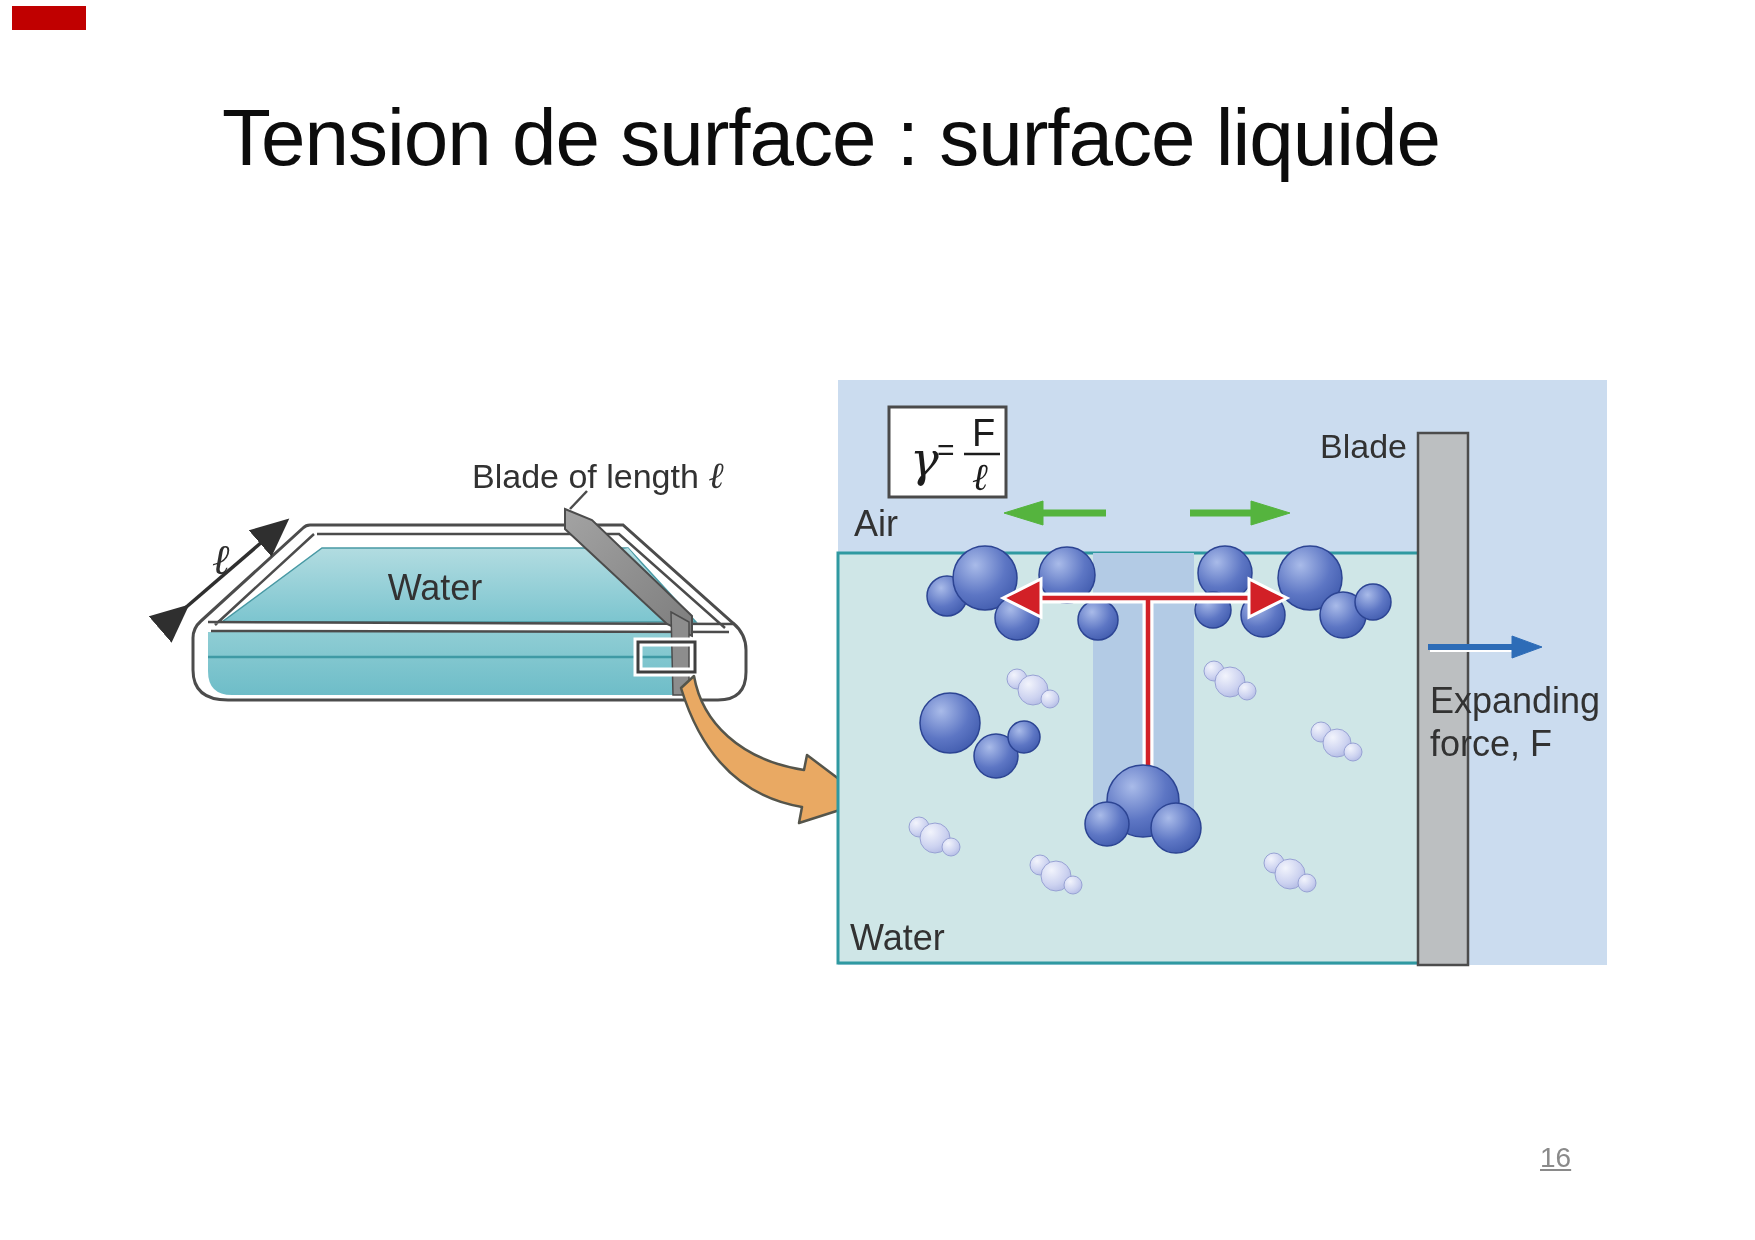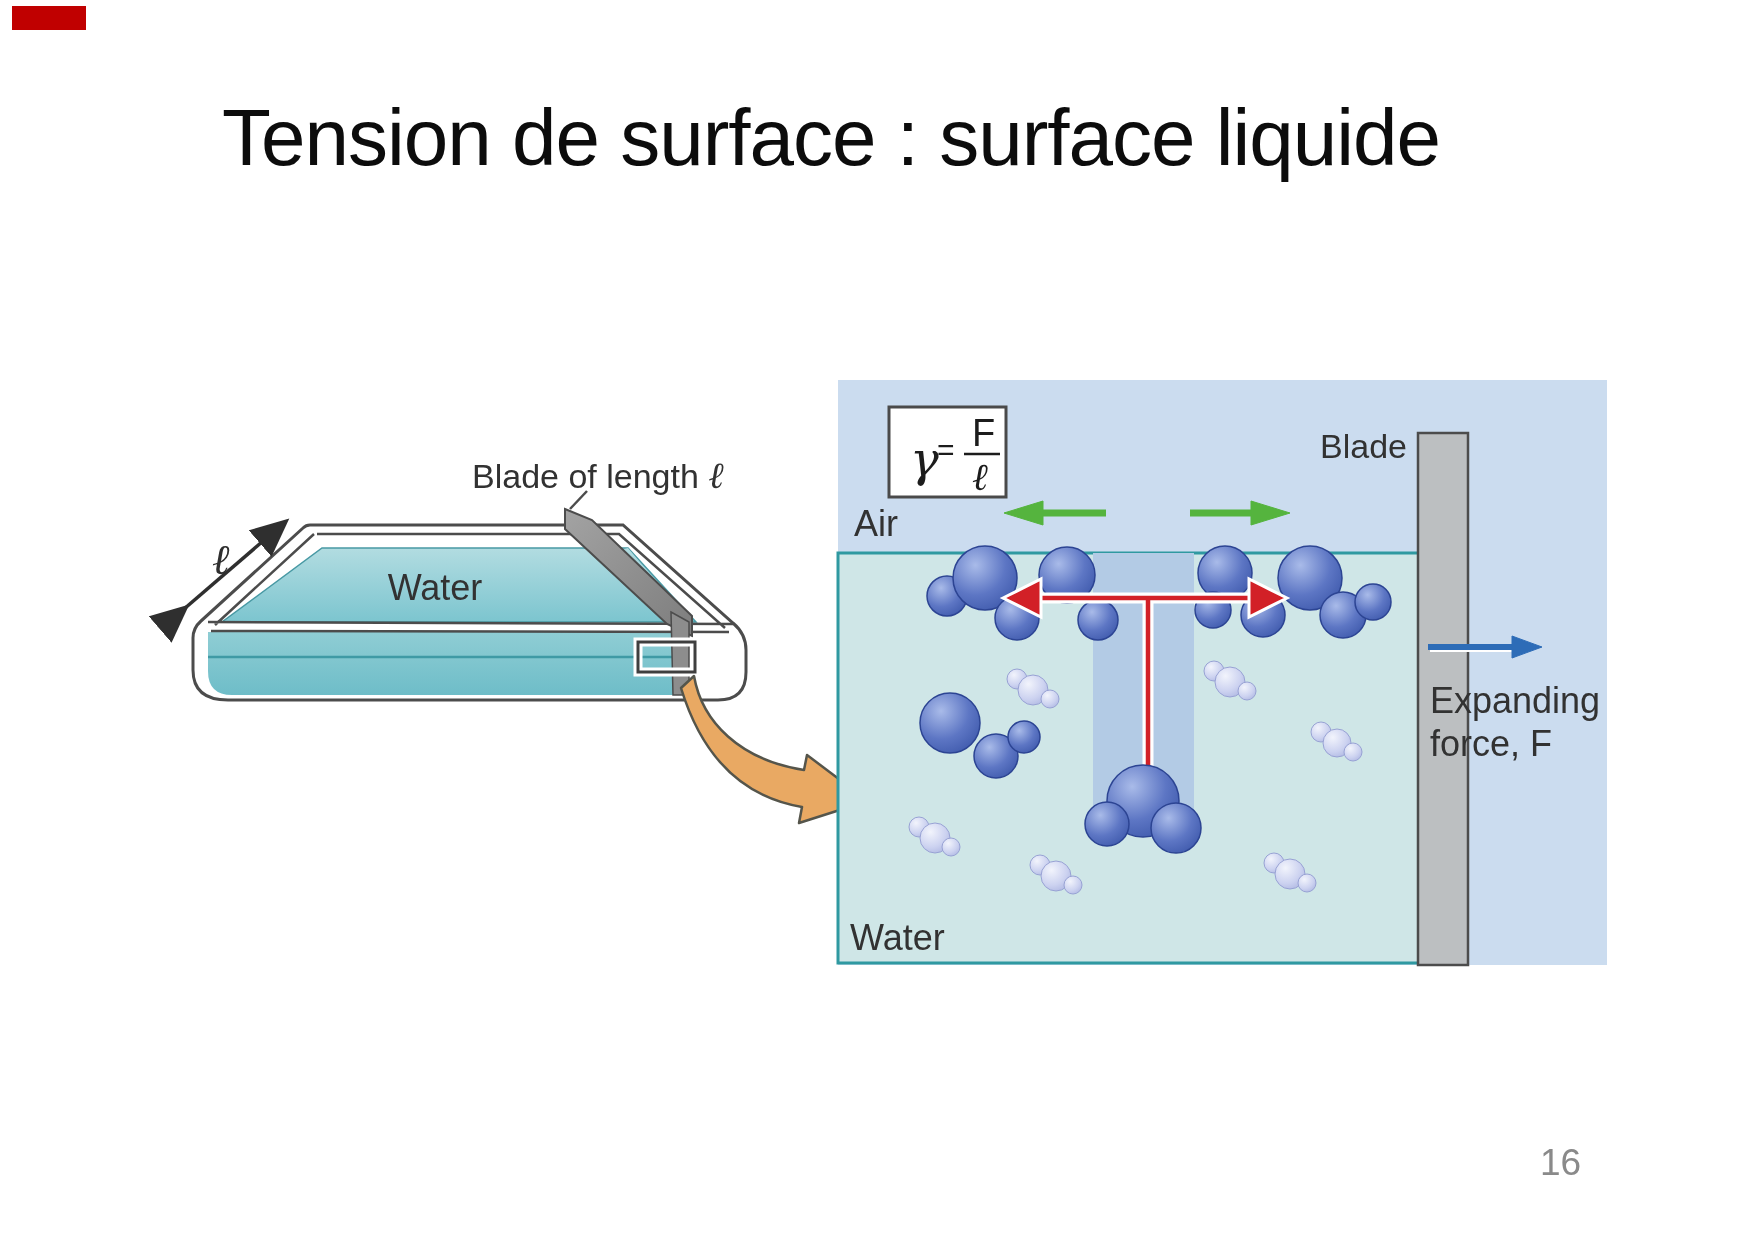--- a/index.html
+++ b/index.html
@@ -11,22 +11,23 @@
     position:absolute;left:12px;top:6px;width:74px;height:24px;
     background:var(--c-red_marker,#c00000);
   }
   .title{
     position:absolute;left:0;top:92px;width:1662px;margin:0;
     text-align:center;font-size:80px;font-weight:400;letter-spacing:-1px;
     color:var(--c-title_ink,#0c0c0c);
   }
   .figure{position:absolute;left:140px;top:370px;width:1470px;height:600px;}
   .page-num{
-    position:absolute;left:1540px;top:1142px;font-size:37px;
+    position:absolute;left:1540px;top:1142px;font-size:28px;
     color:var(--c-page_number_gray,#8a8a8a);
+    text-decoration:underline;
   }
   
   .lbl{font-family:"Liberation Sans",sans-serif;font-size:36px;fill:var(--c-label_ink,#323232);}
   .lbl-sm{font-family:"Liberation Sans",sans-serif;font-size:34px;fill:var(--c-label_ink,#323232);}
   .script{font-family:"DejaVu Serif",serif;font-style:italic;}
   .ink{stroke:var(--c-outline_ink,#4c4c4c);}
   .panel{fill:var(--c-panel_blue,#cbdcef);}
   .watercyan{fill:var(--c-water_cyan,#cfe6e7);stroke:var(--c-teal_border,#2f99a1);stroke-width:3;}
   .column{fill:var(--c-column_blue,#b3cbe5);}
   .bladebar{fill:var(--c-blade_gray,#bcbfc1);stroke:var(--c-outline_ink,#4c4c4c);stroke-width:2.5;}

